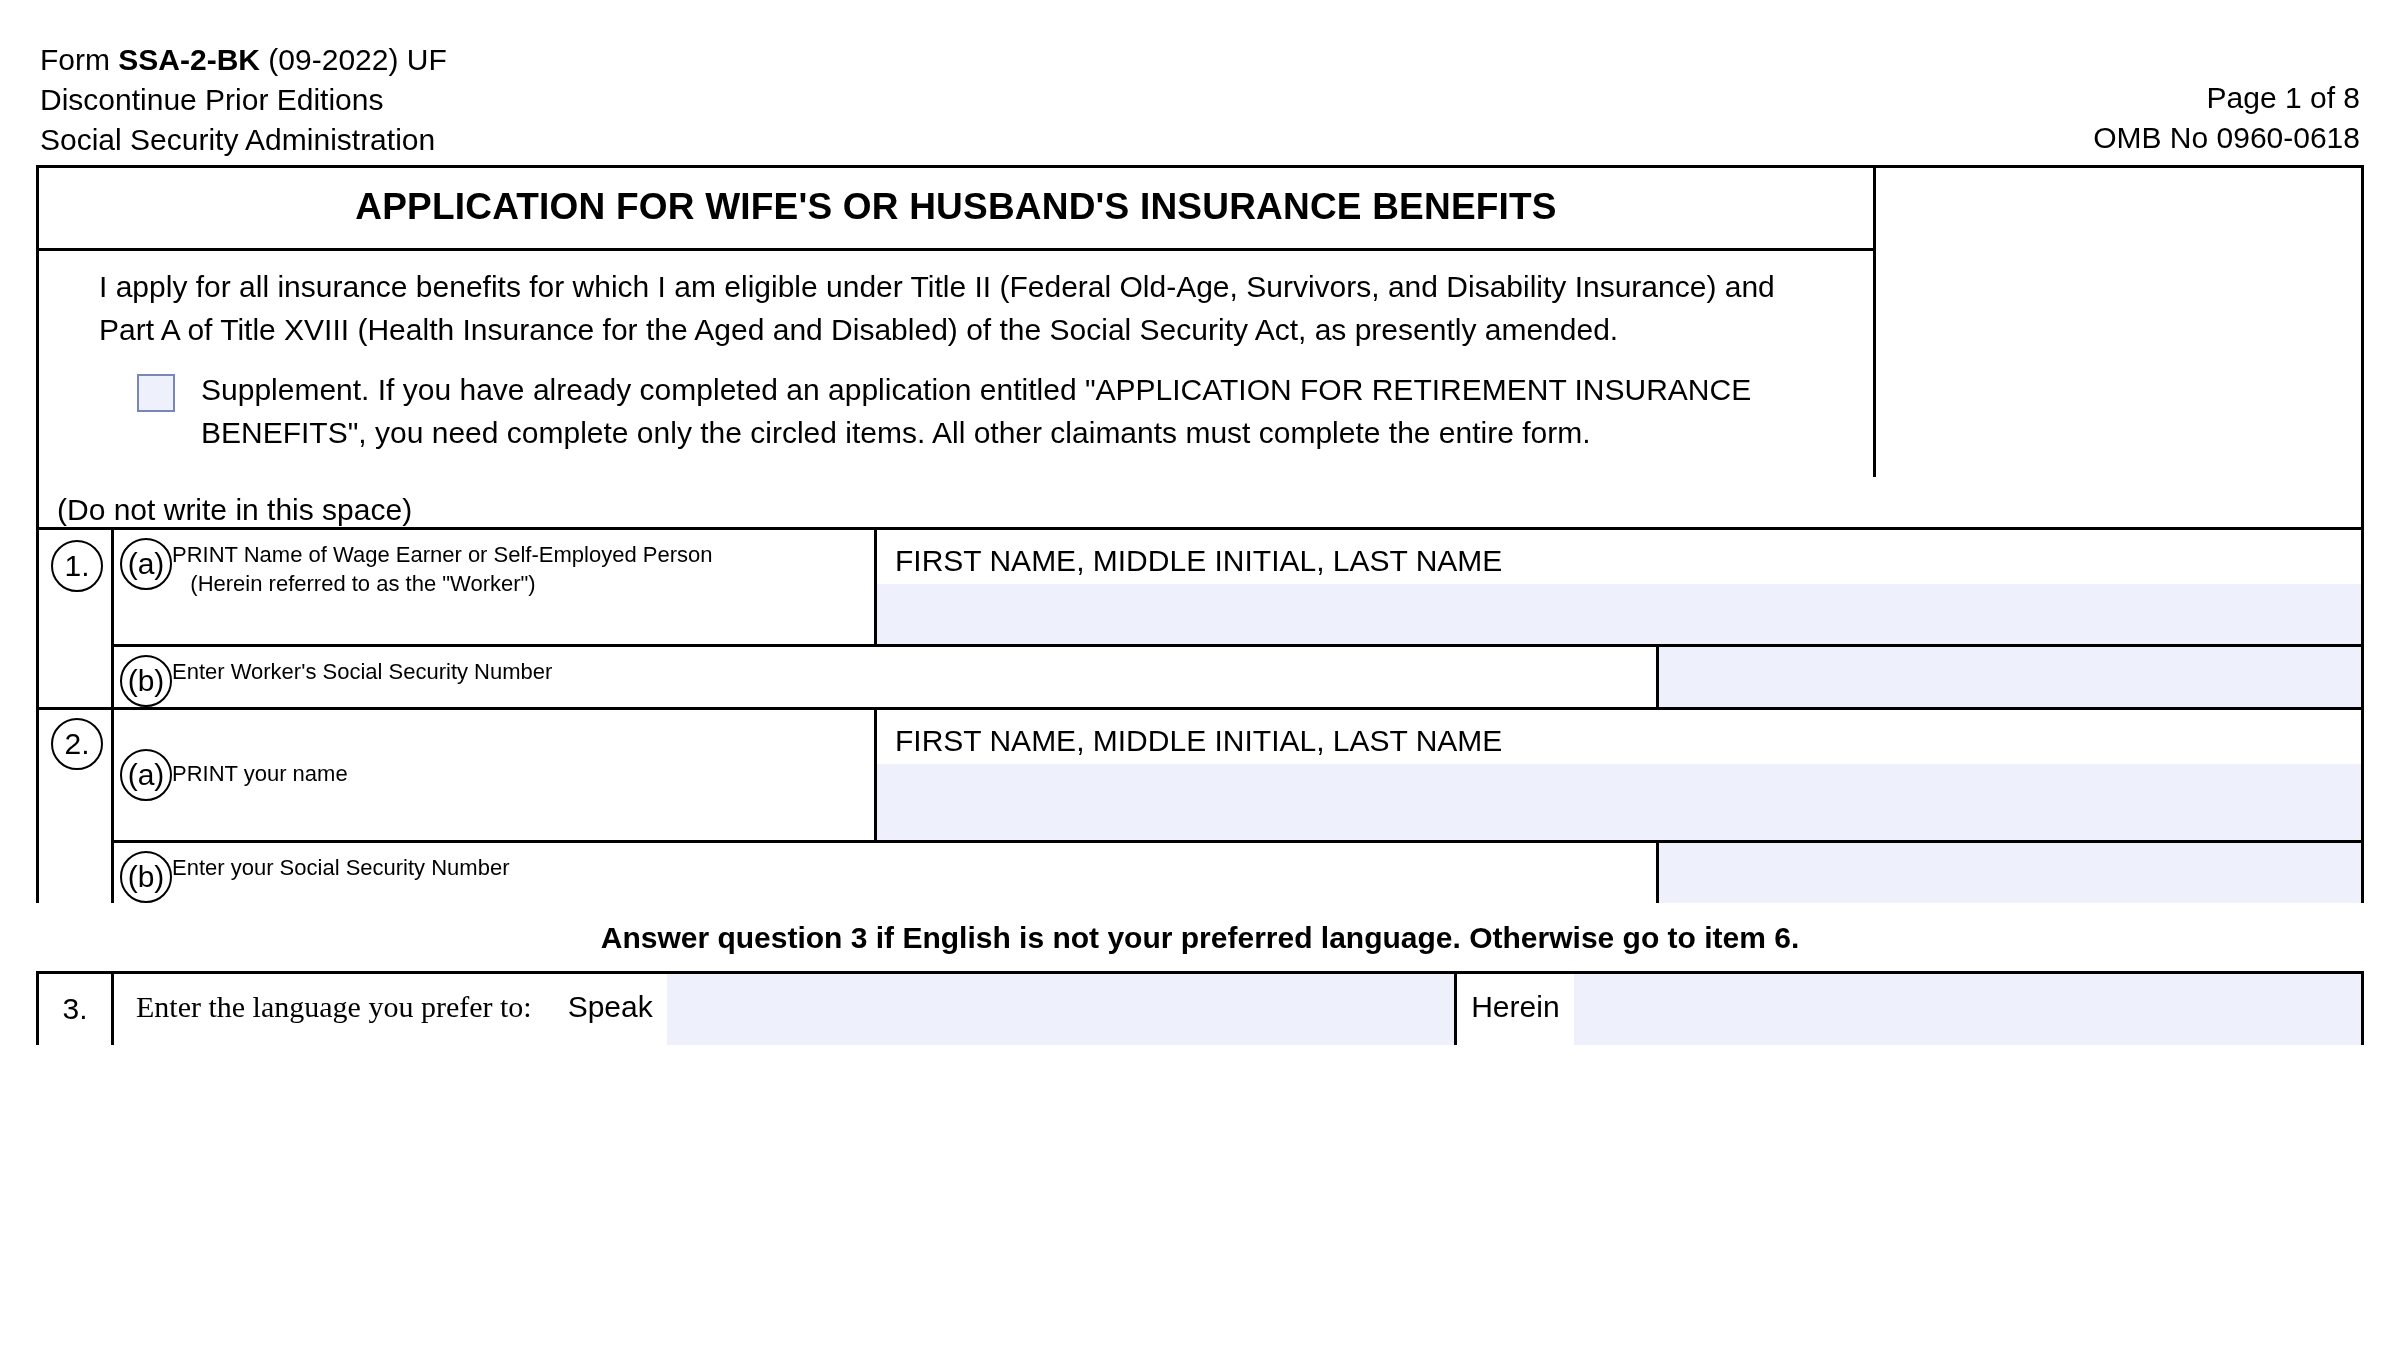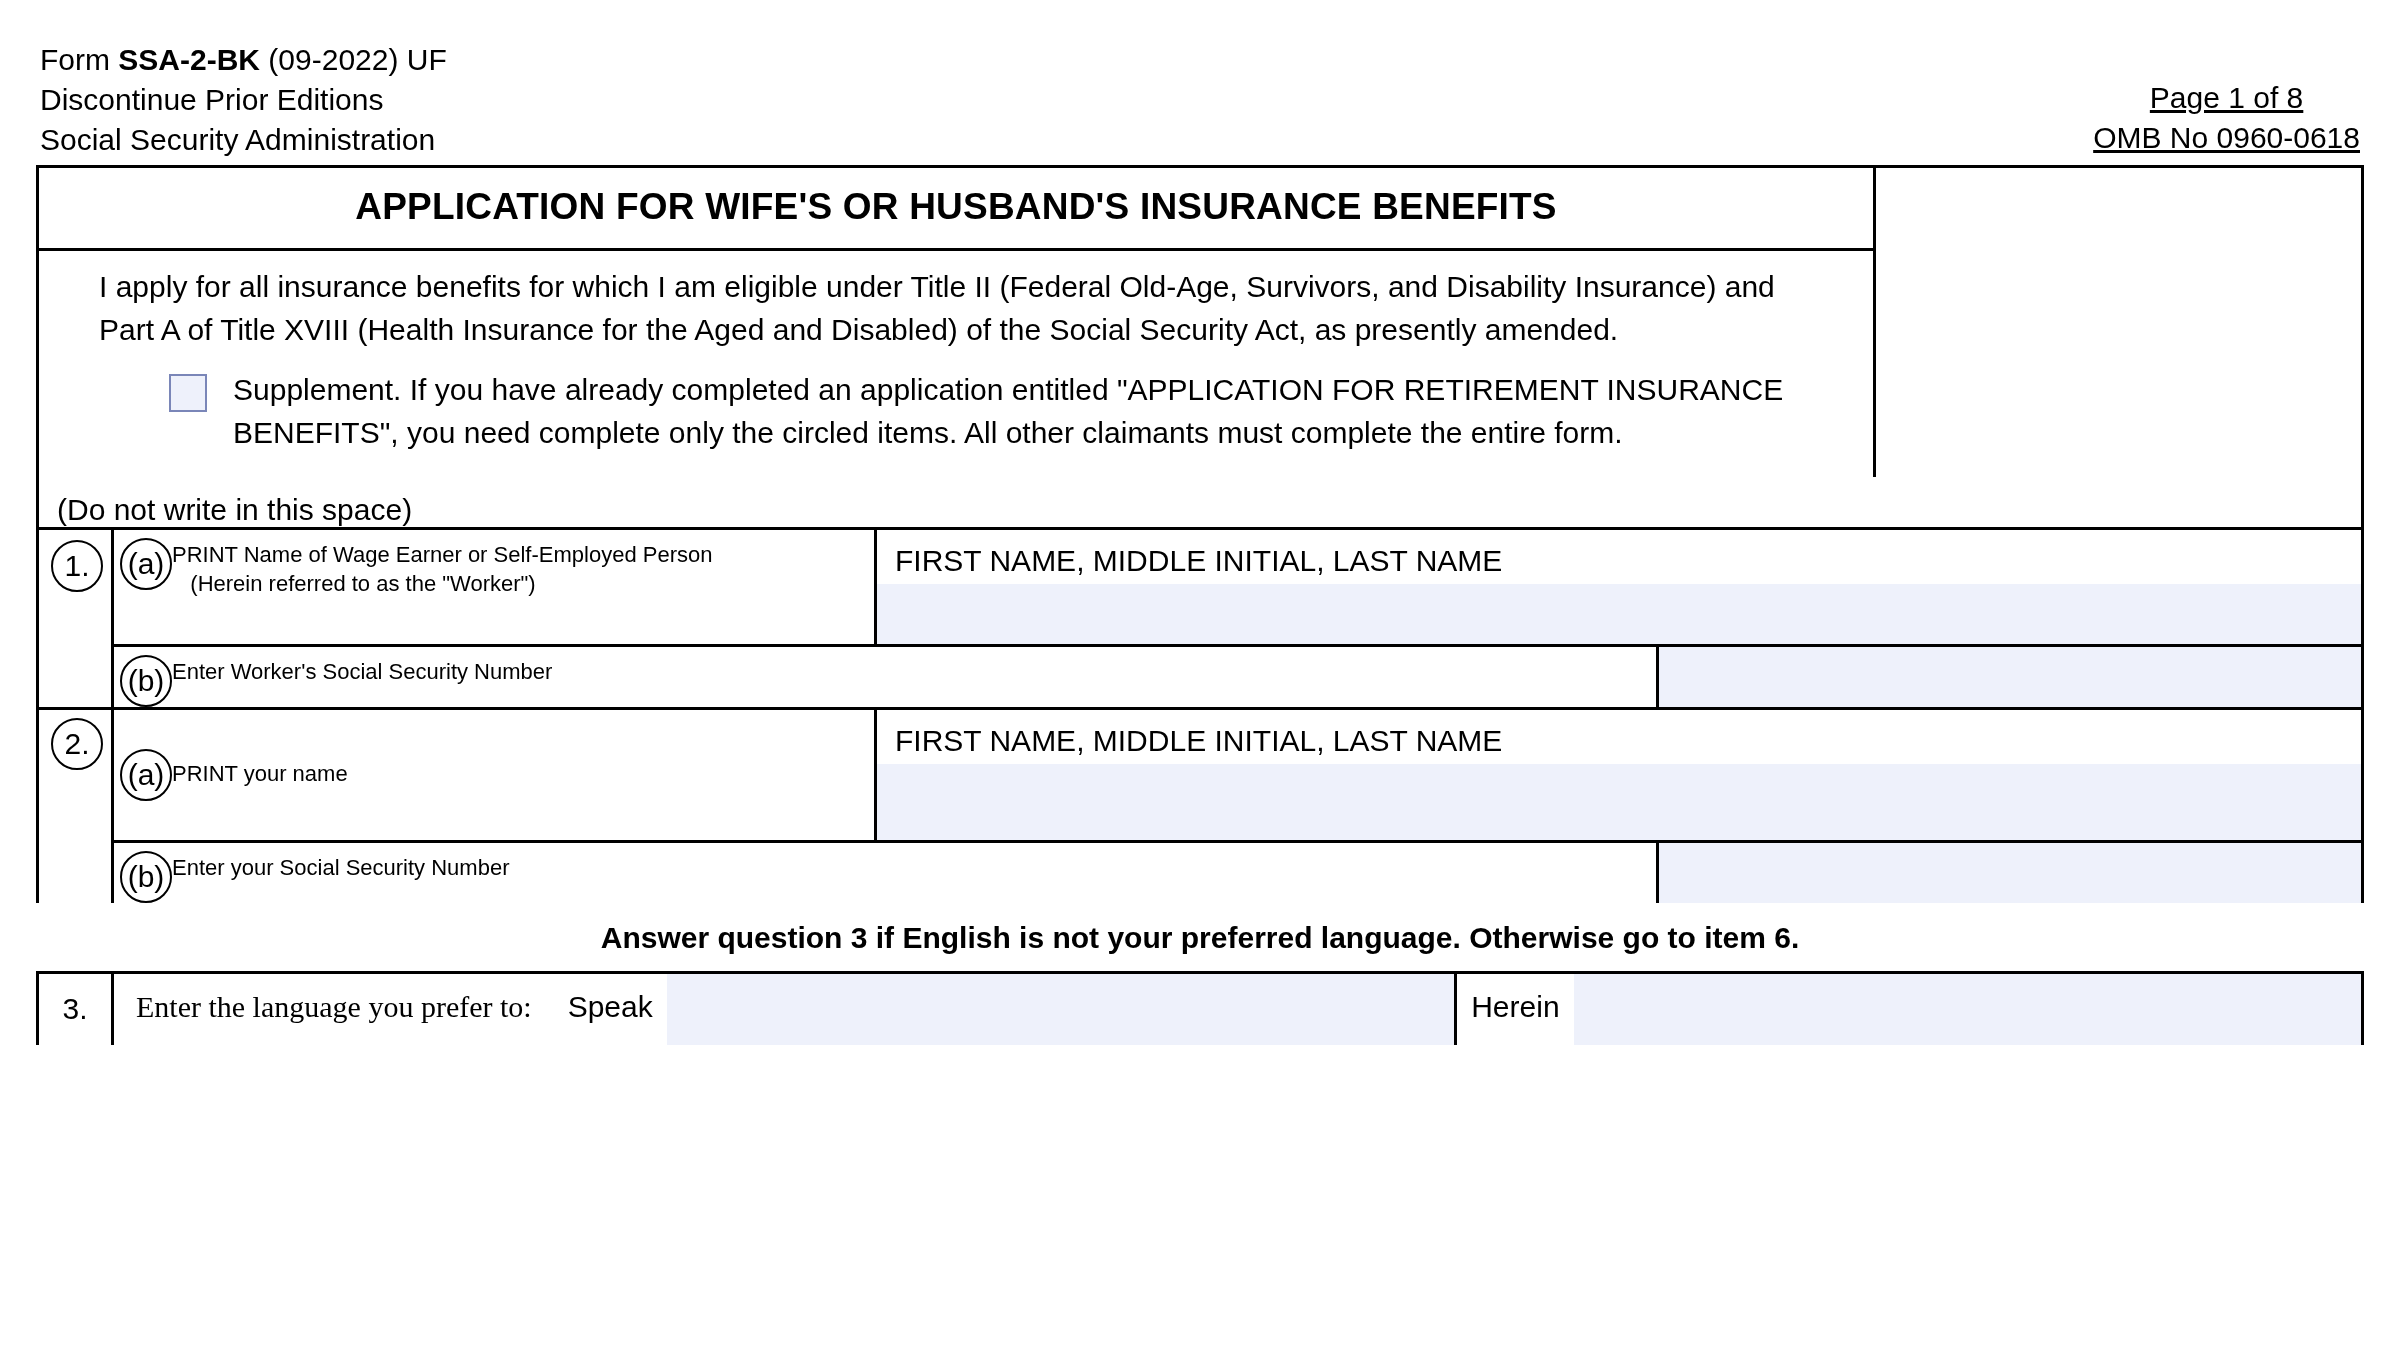--- a/index.html
+++ b/index.html
@@ -26,21 +26,21 @@
   .form-header {
     display: flex;
     justify-content: space-between;
     align-items: flex-start;
     font-size: 30px;
     line-height: 1.34;
     padding: 0 4px 4px 4px;
   }
   .form-header .left div,
   .form-header .right div { white-space: nowrap; }
-  .form-header .right { text-align: center; text-decoration: underline; }
+  .form-header .right { text-align: right; }
   .bold { font-weight: bold; }
 
   
   .grid {
     border-top: 3px solid #000;
     border-left: 3px solid #000;
     border-right: 3px solid #000;
     width: 2328px;
   }
   .row { display: flex; flex-direction: column; }
@@ -62,21 +62,20 @@
   .apply-text {
     padding: 14px 36px 10px 60px;
     font-size: 30px;
     line-height: 1.45;
   }
   .supplement {
     display: flex;
     padding: 6px 36px 22px 98px;
     font-size: 30px;
     line-height: 1.45;
-    margin-left: 32px;
   }
   .supp-check {
     flex: 0 0 auto;
     width: 38px;
     height: 38px;
     border: 2px solid #7a86b8;
     background: #eef1fb;
     margin: 6px 26px 0 0;
   }
   .supp-text { flex: 1 1 auto; }

